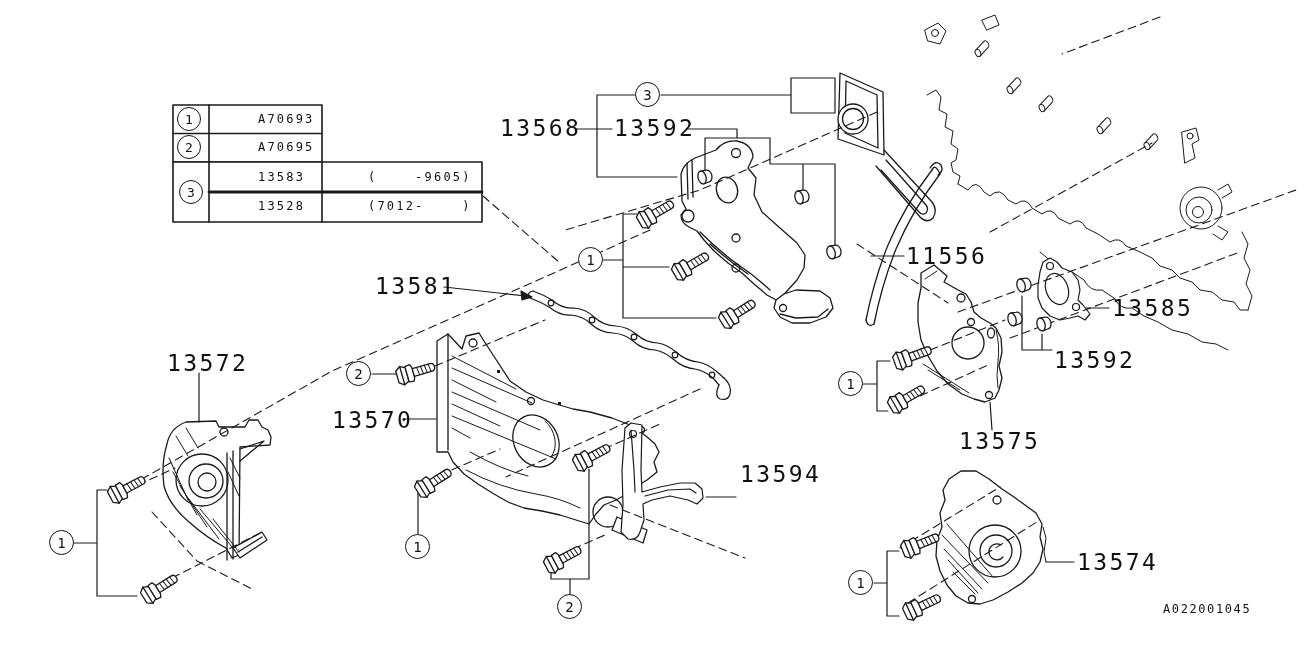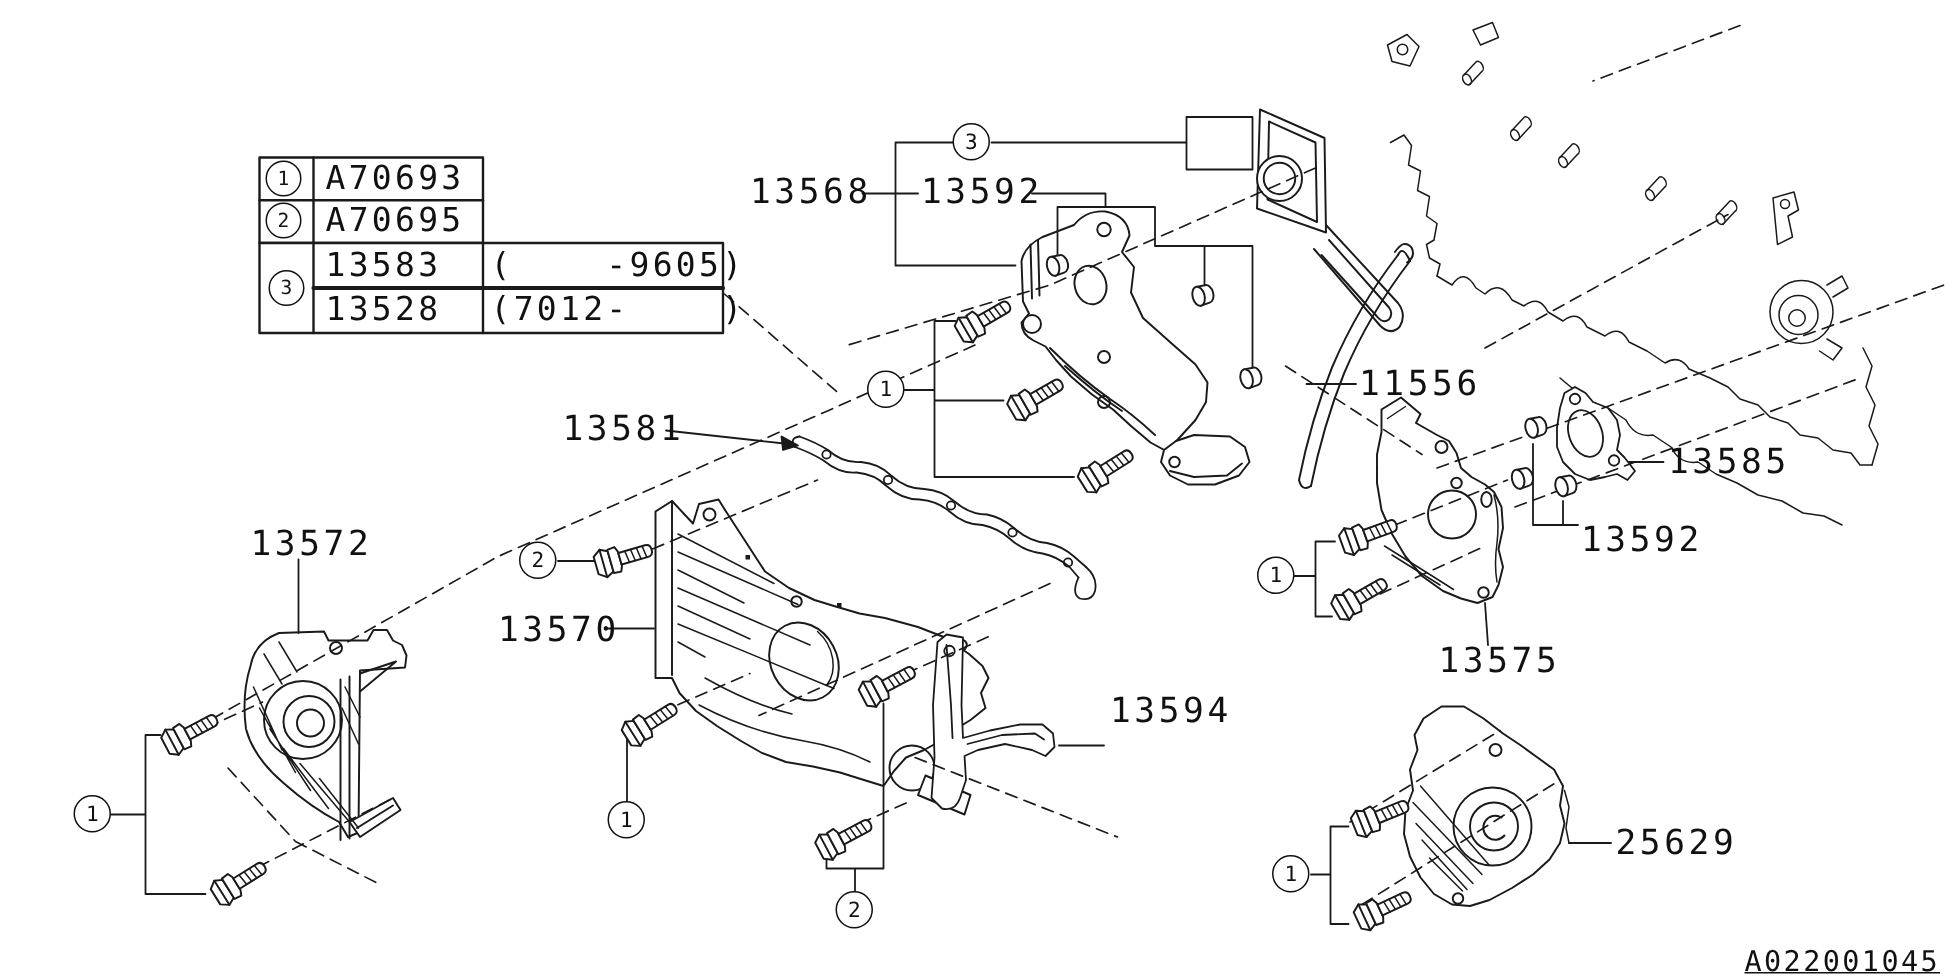--- a/index.html
+++ b/index.html
@@ -7,22 +7,22 @@
          font-family:"DejaVu Sans Mono",monospace;color:#111;}
   #art{position:absolute;left:0;top:0;}
   .plabel{position:absolute;font-size:23px;line-height:19px;letter-spacing:2.4px;
           white-space:pre;color:#111;cursor:pointer;}
   .co{position:absolute;width:25px;height:25px;border:1.6px solid #111;border-radius:50%;
       box-sizing:border-box;display:flex;align-items:center;justify-content:center;
       font-size:14px;line-height:14px;background:#fff;cursor:pointer;}
   .lco{position:absolute;width:24px;height:24px;border:1.5px solid #111;border-radius:50%;
       box-sizing:border-box;display:flex;align-items:center;justify-content:center;
       font-size:13px;background:#fff;}
-  .ltext{position:absolute;font-size:22px;line-height:19px;letter-spacing:2.2px;white-space:pre;}
-  #diagram-code{position:absolute;left:1163px;top:630px;font-size:19px;letter-spacing:1.6px;text-decoration:underline;}
+  .ltext{position:absolute;font-size:12px;line-height:19px;letter-spacing:2.2px;white-space:pre;margin-left:41px;}
+  #diagram-code{position:absolute;left:1163px;top:602px;font-size:12px;letter-spacing:1.6px;}
 </style>
 </head>
 <body>
 
 <div id="stage">
 
 <svg id="art" width="1306" height="653" viewBox="0 0 1306 653" fill="none" stroke="#1a1a1a" stroke-width="1.3" stroke-linecap="round" stroke-linejoin="round">
 
   <defs>
     <g id="bolt">
@@ -255,21 +255,21 @@
 
 <div class="plabel" style="left:500px;top:119px">13568</div>
 <div class="plabel" style="left:614px;top:119px">13592</div>
 <div class="plabel" style="left:906px;top:247px">11556</div>
 <div class="plabel" style="left:1112px;top:299px">13585</div>
 <div class="plabel" style="left:1054px;top:351px">13592</div>
 <div class="plabel" style="left:375px;top:277px">13581</div>
 <div class="plabel" style="left:167px;top:354px">13572</div>
 <div class="plabel" style="left:332px;top:411px">13570</div>
 <div class="plabel" style="left:959px;top:432px">13575</div>
-<div class="plabel" style="left:1077px;top:553px">25629</div>
+<div class="plabel" style="left:1077px;top:553px">13574</div>
 <div class="plabel" style="left:740px;top:465px">13594</div>
 
 <div class="co" style="left:635px;top:82px">3</div>
 <div class="co" style="left:578px;top:247px">1</div>
 <div class="co" style="left:346px;top:361px">2</div>
 <div class="co" style="left:49px;top:530px">1</div>
 <div class="co" style="left:405px;top:534px">1</div>
 <div class="co" style="left:557px;top:594px">2</div>
 <div class="co" style="left:838px;top:371px">1</div>
 <div class="co" style="left:848px;top:570px">1</div>

